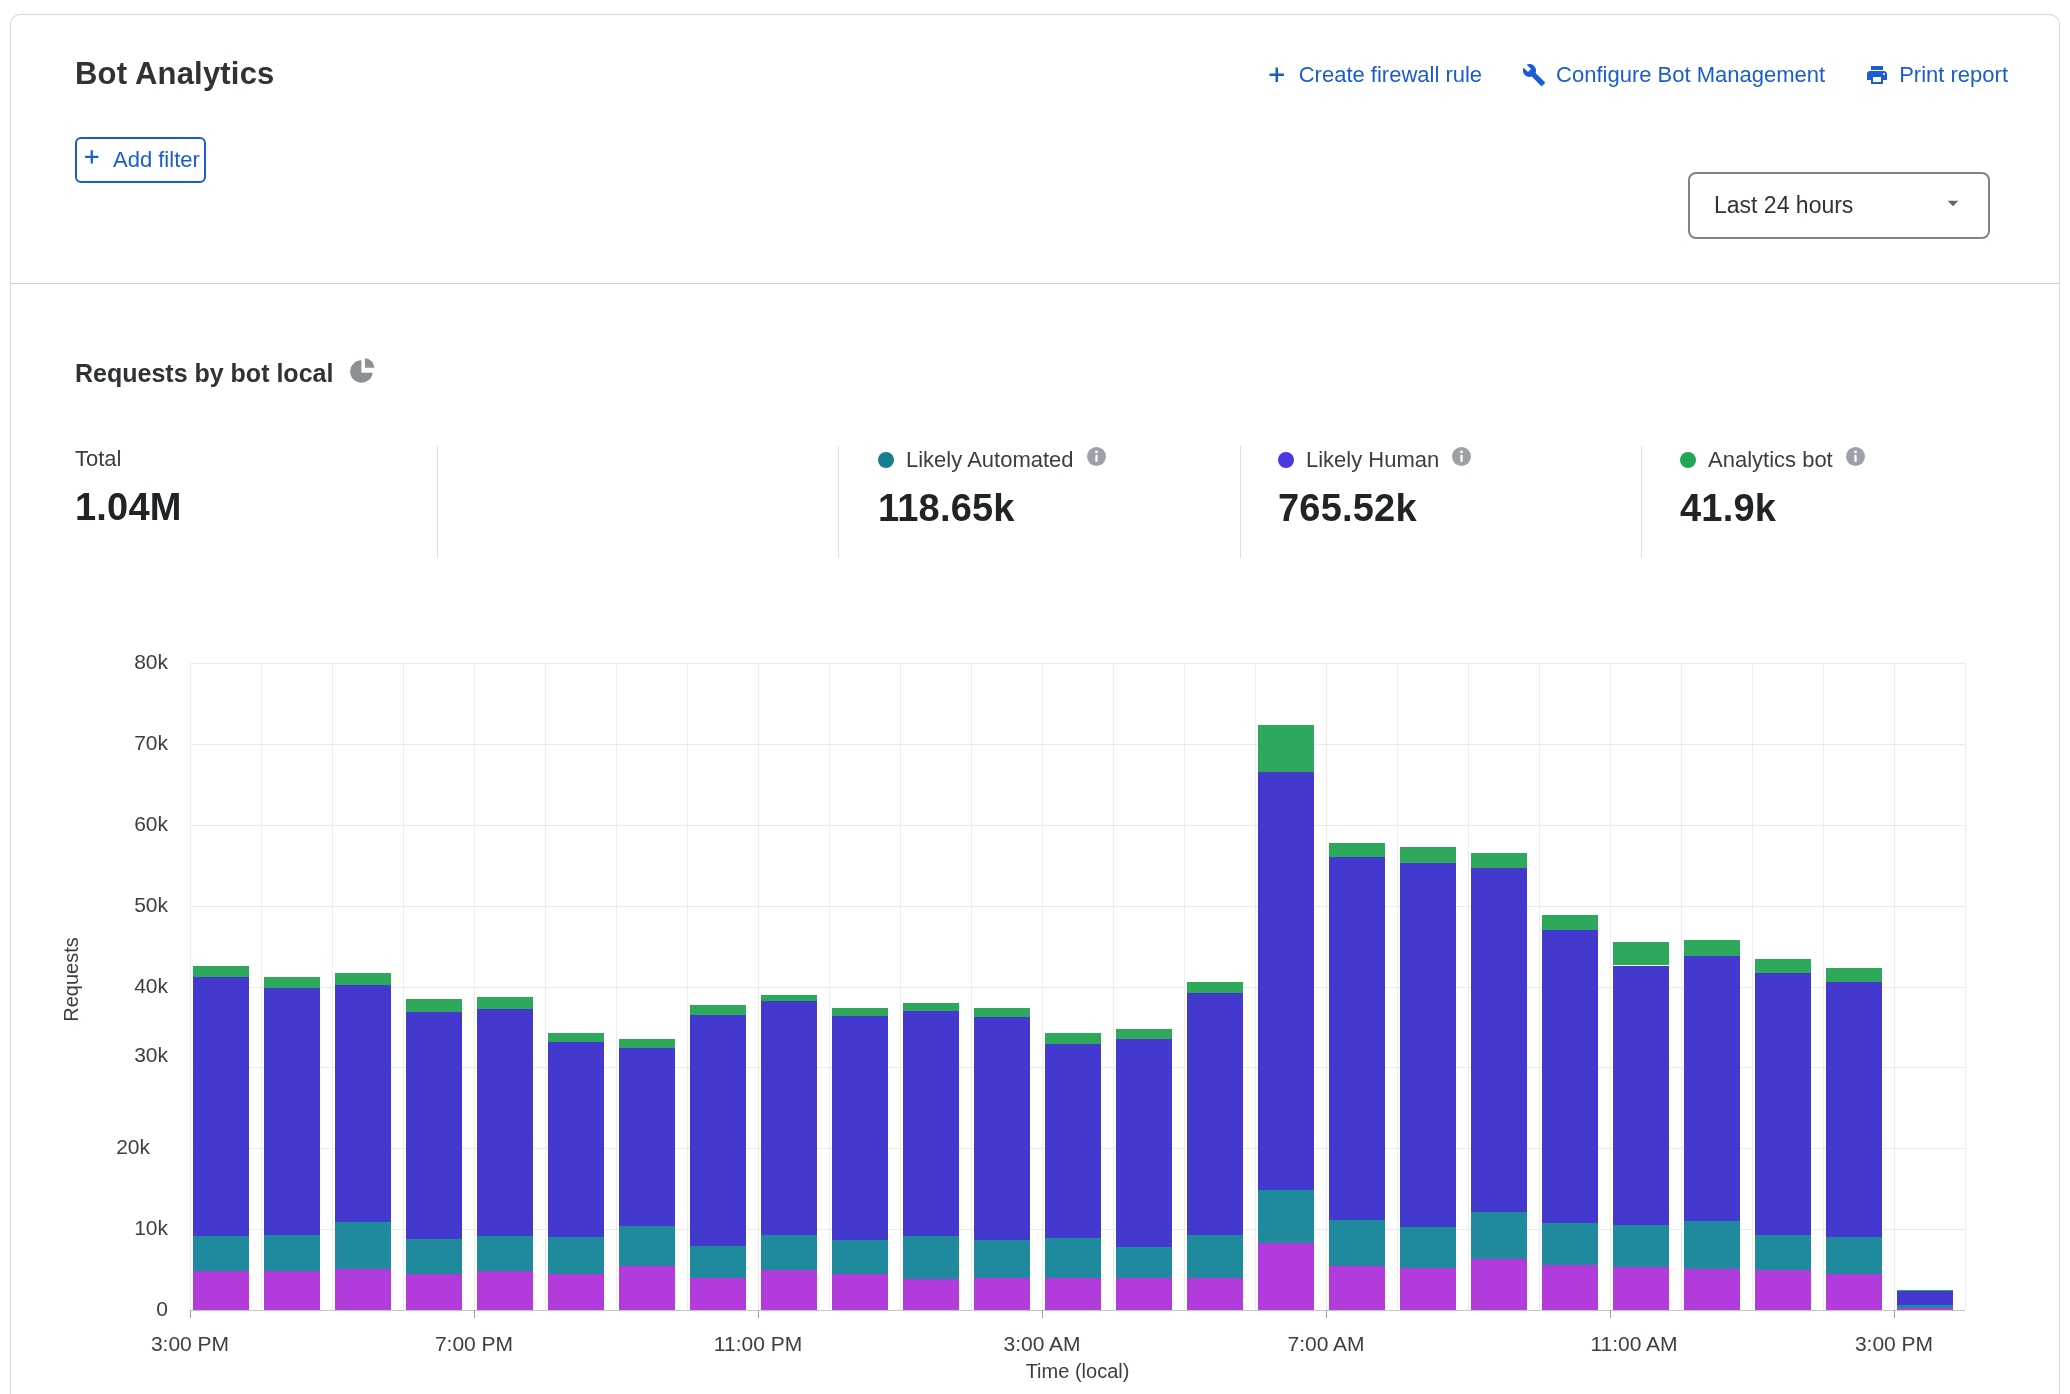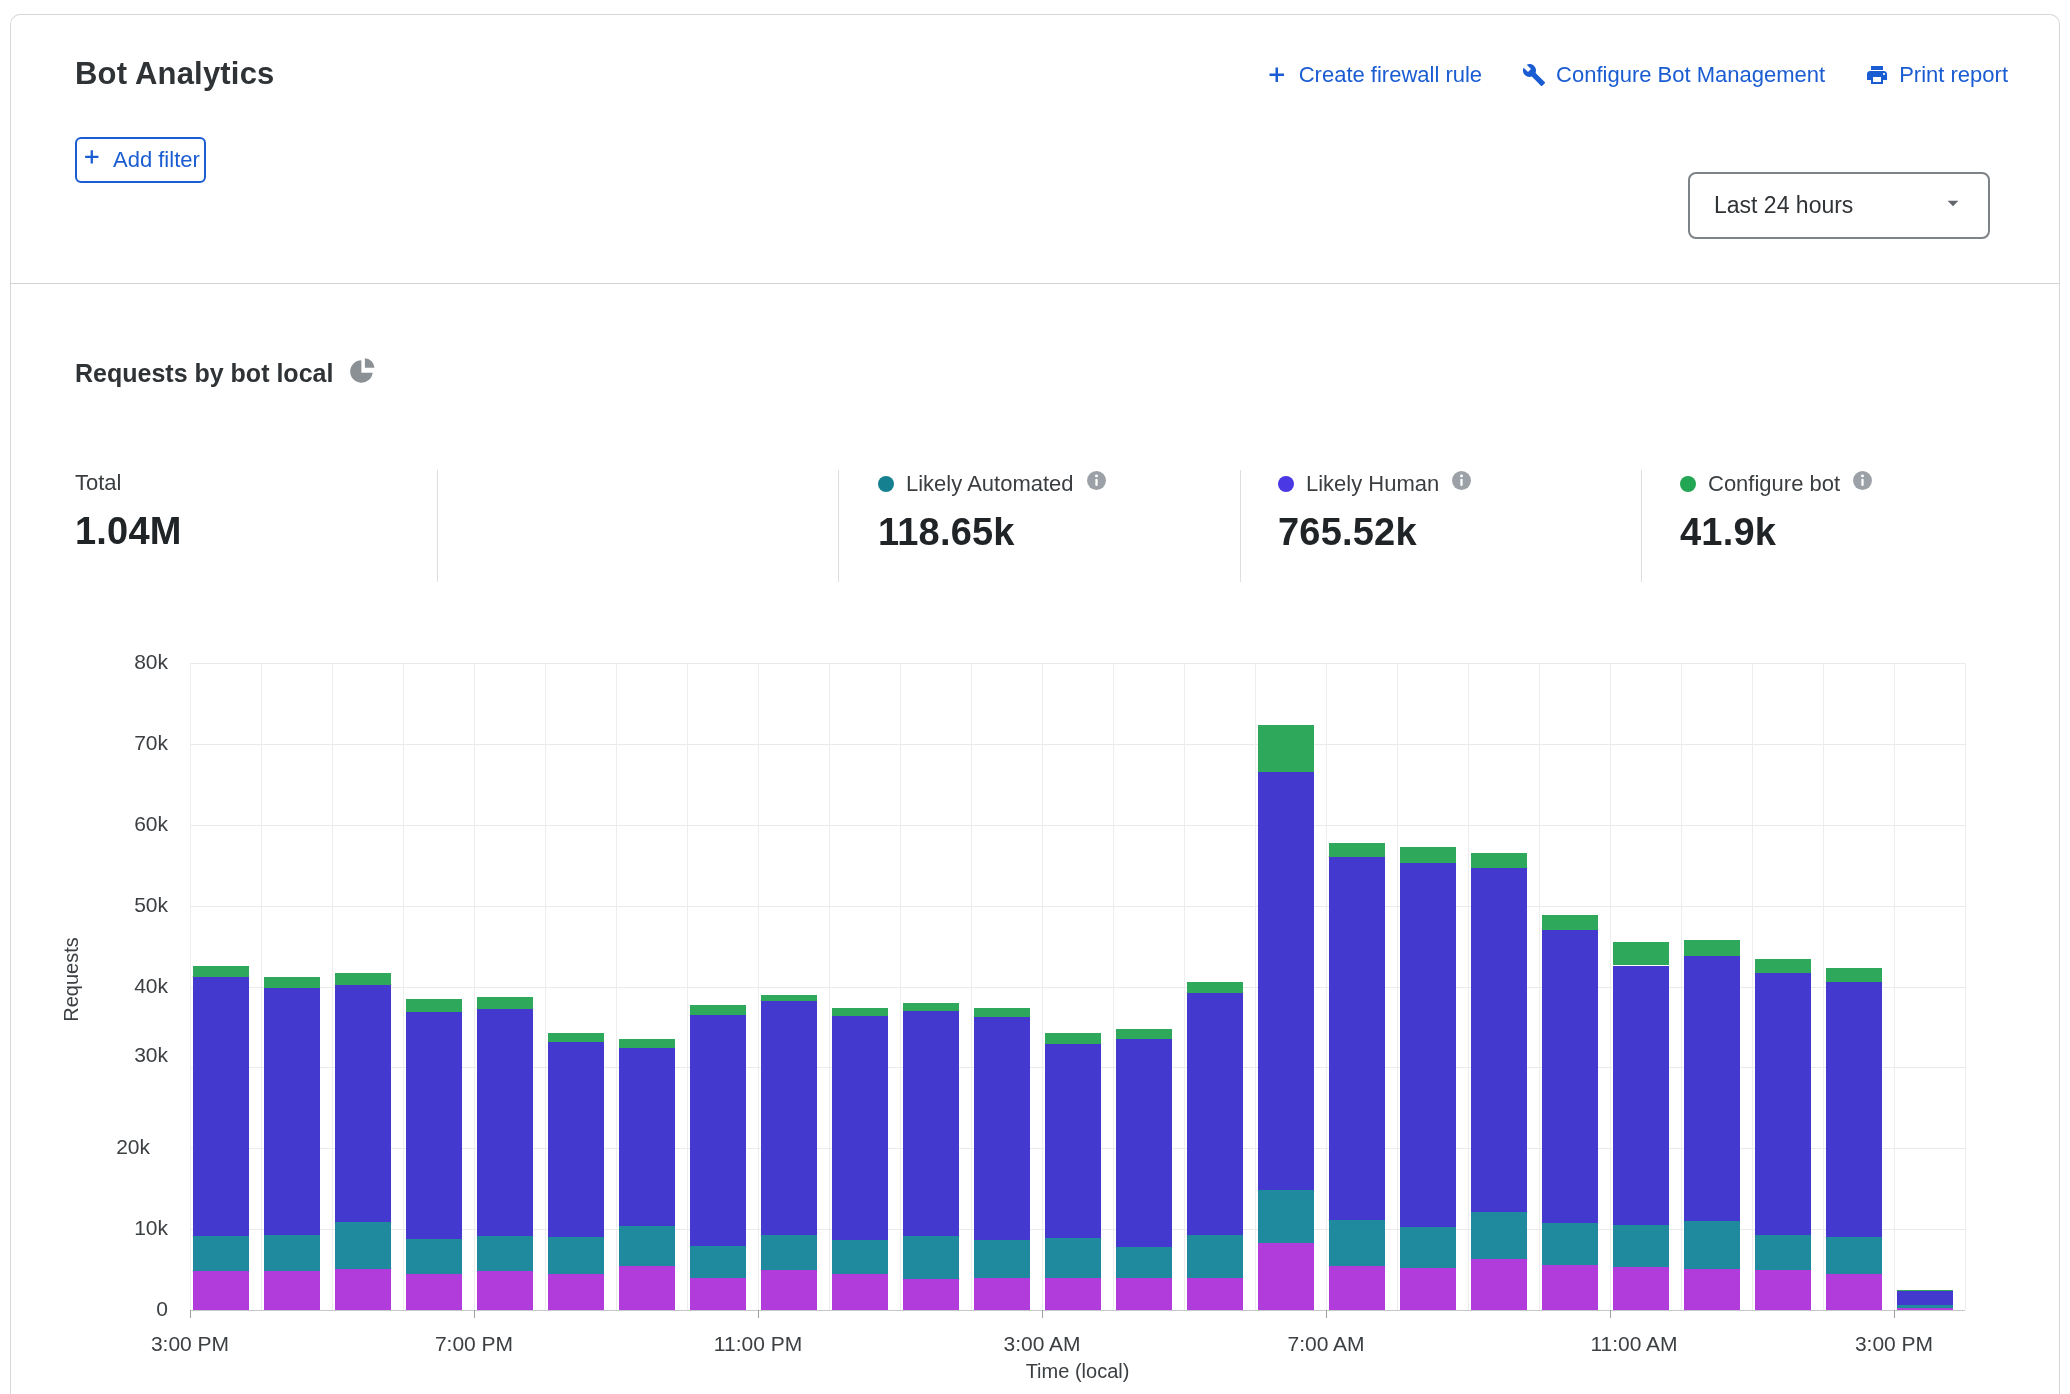--- a/index.html
+++ b/index.html
@@ -40,21 +40,21 @@
   }
   .hdr-divider {
     position:absolute; left:10px; top:283px; width:2049px; height:1px;
     background:#d0d2d4;
   }
   .section-title-row {
     position:absolute; left:75px; top:358px;
     display:flex; align-items:center; gap:16px;
   }
   .section-title { font-size:25px; font-weight:700; color:#2f3336; }
-  .stats-row { position:absolute; left:0; top:446px; width:2010px; height:130px;margin-top:24px; }
+  .stats-row { position:absolute; left:0; top:446px; width:2010px; height:130px; }
   .stat-block { position:absolute; top:0; }
   .stat-label-row { display:flex; align-items:center; gap:12px; font-size:22px; color:#3a3e41; }
   .dot { width:16px; height:16px; border-radius:50%; flex:none; }
   .stat-value { margin-top:14px; font-size:38px; font-weight:700; color:#202427; letter-spacing:.2px; }
   .stat-divider { position:absolute; top:0px; width:1px; height:112px; background:#dcdedf; }
   .info-icon { display:inline-block; flex:none; }
   
   #chart { position:absolute; left:0; top:600px; width:2070px; height:794px; }
   #plot { position:absolute; left:190px; top:63px; width:1775px; height:647px; }
   .hgrid { position:absolute; left:0; width:100%; height:1px; background:#e9eaeb; }
@@ -173,21 +173,21 @@
             <rect x="8.9" y="8.3" width="2.2" height="7" rx="1.1" fill="#fff"></rect>
             <circle cx="10" cy="5.6" r="1.4" fill="#fff"></circle>
           </svg></span>
     </div>
     <div class="stat-value">765.52k</div>
   </div>
   <div class="stat-divider" style="left:1641px"></div>
   <div class="stat-block" style="left:1680px">
     <div class="stat-label-row">
       <span class="dot" style="background: rgb(35, 166, 84);"></span>
-      <span>Configure bot</span>
+      <span>Analytics bot</span>
       <span class="info-icon"><svg width="21" height="21" viewBox="0 0 20 20">
             <circle cx="10" cy="10" r="9" fill="#9ba1a6"></circle>
             <rect x="8.9" y="8.3" width="2.2" height="7" rx="1.1" fill="#fff"></rect>
             <circle cx="10" cy="5.6" r="1.4" fill="#fff"></circle>
           </svg></span>
     </div>
     <div class="stat-value">41.9k</div>
   </div>
 </div>
 

